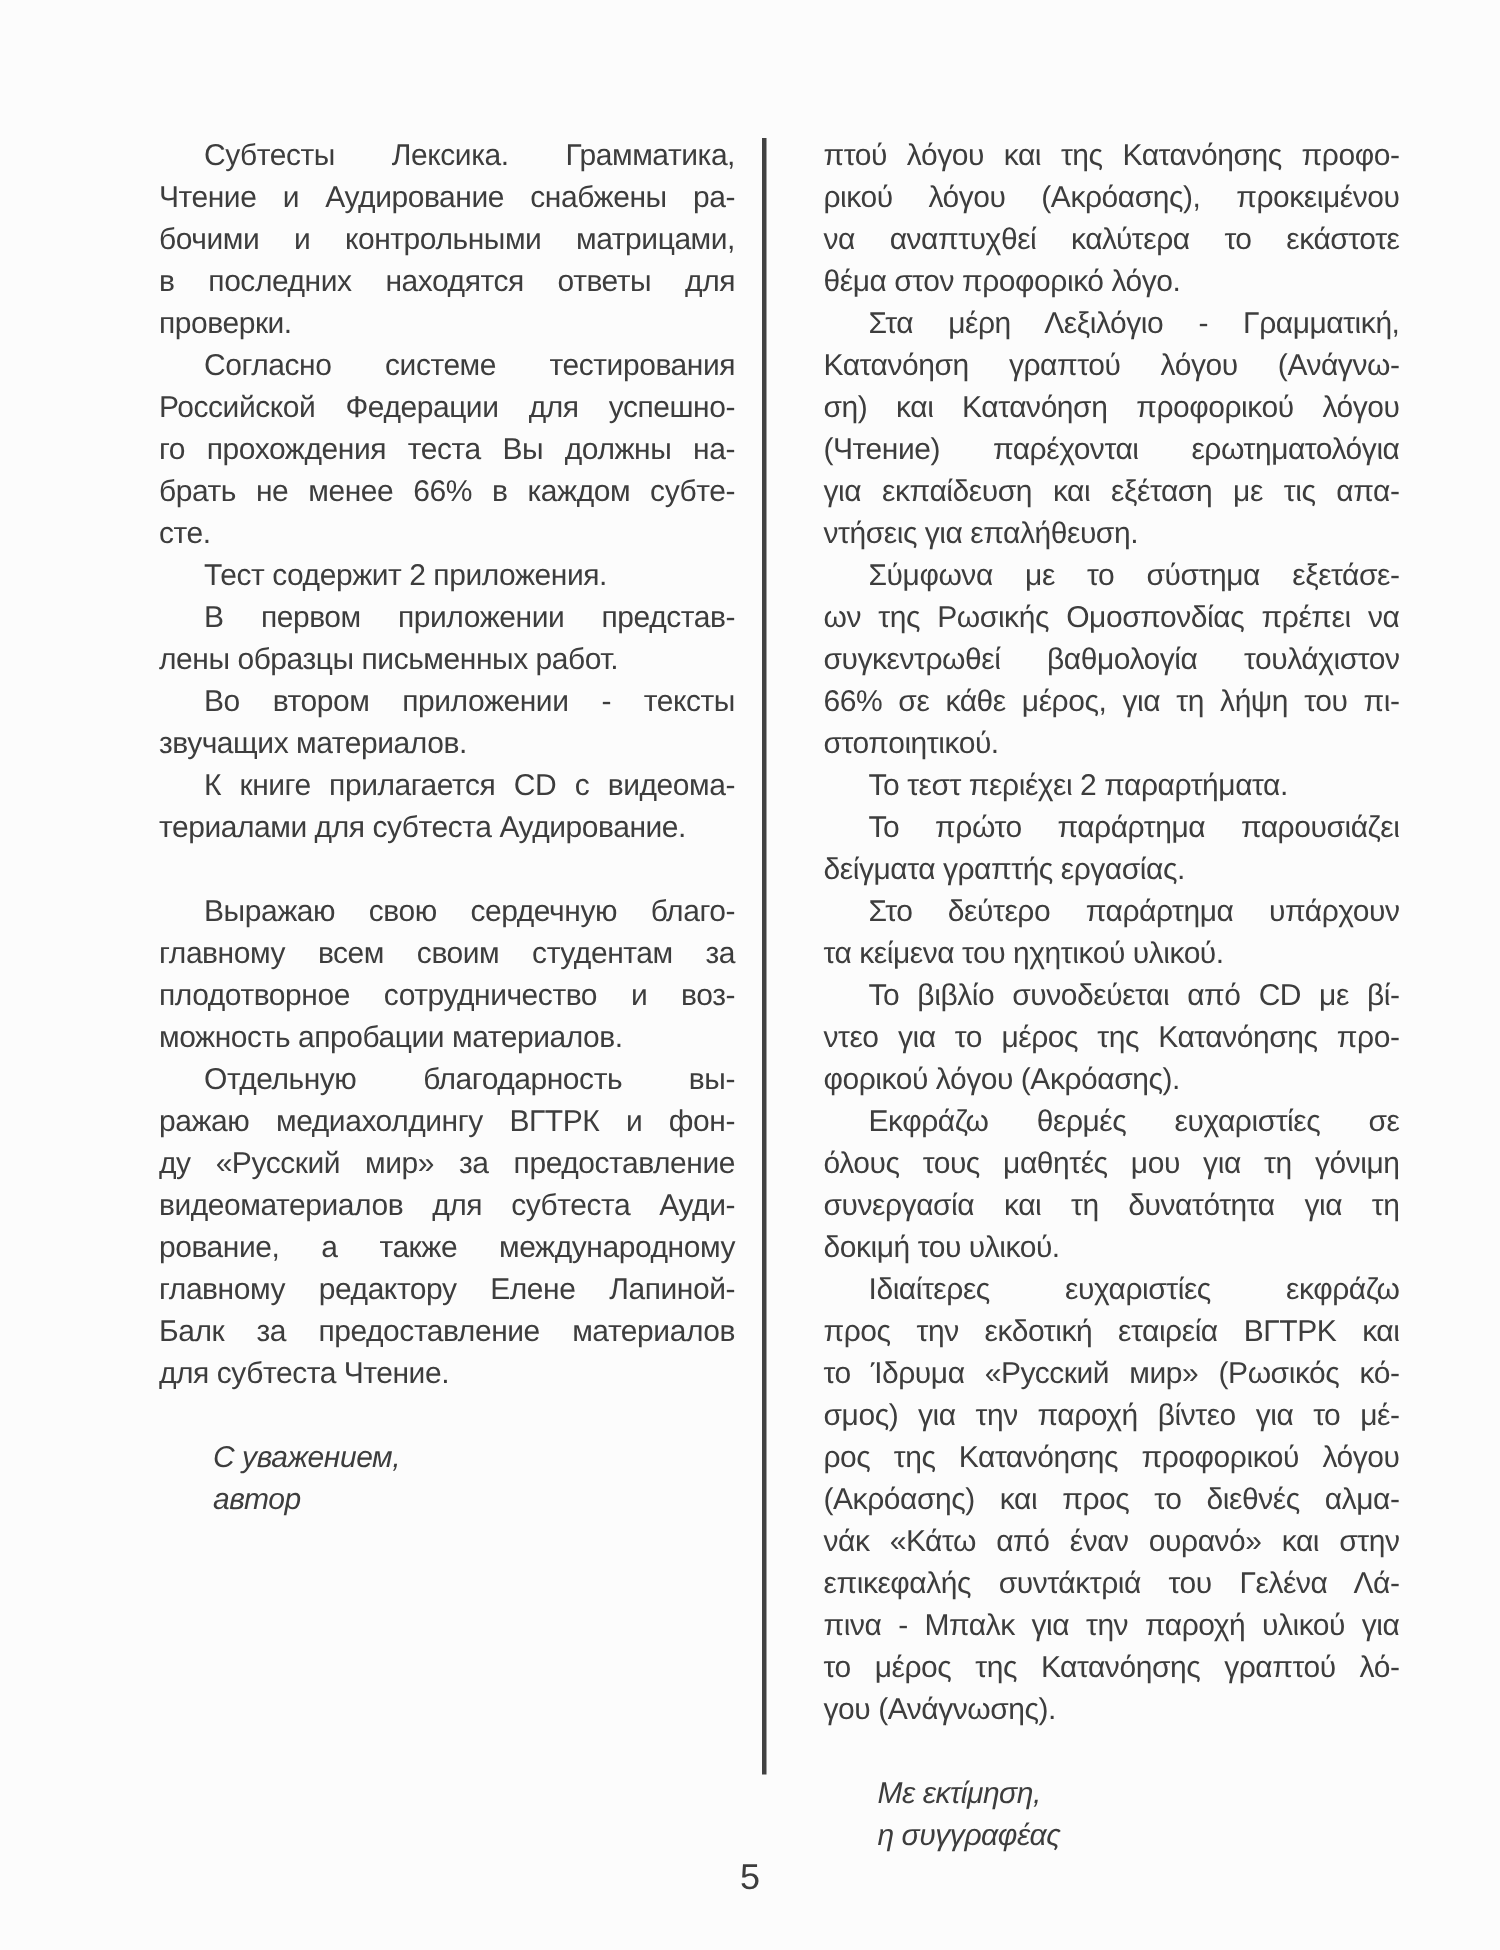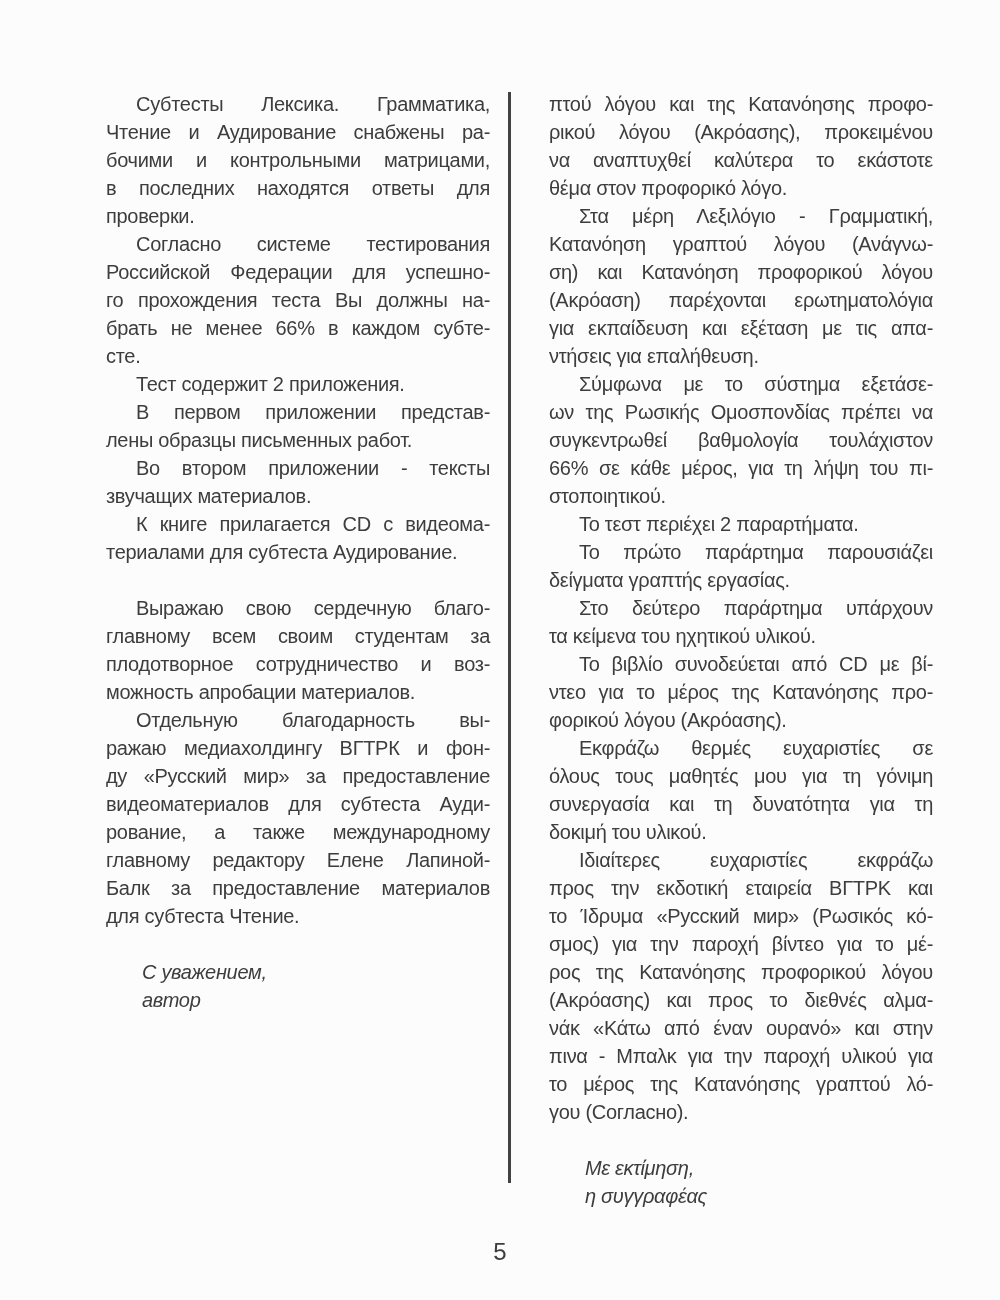--- a/index.html
+++ b/index.html
@@ -117,21 +117,21 @@
         <div class="line last signature">автор</div>
       </div>
     <div class="column right" lang="el">
         <div class="line">πτού λόγου και της Κατανόησης προφο-</div>
         <div class="line">ρικού λόγου (Ακρόασης), προκειμένου</div>
         <div class="line">να αναπτυχθεί καλύτερα το εκάστοτε</div>
         <div class="line last">θέμα στον προφορικό λόγο.</div>
         <div class="line indent">Στα μέρη Λεξιλόγιο - Γραμματική,</div>
         <div class="line">Κατανόηση γραπτού λόγου (Ανάγνω-</div>
         <div class="line">ση) και Κατανόηση προφορικού λόγου</div>
-        <div class="line">(Ακρόαση) παρέχονται ερωτηματολόγια</div>
+        <div class="line">(Чтение) παρέχονται ερωτηματολόγια</div>
         <div class="line">για εκπαίδευση και εξέταση με τις απα-</div>
         <div class="line last">ντήσεις για επαλήθευση.</div>
         <div class="line indent">Σύμφωνα με το σύστημα εξετάσε-</div>
         <div class="line">ων της Ρωσικής Ομοσπονδίας πρέπει να</div>
         <div class="line">συγκεντρωθεί βαθμολογία τουλάχιστον</div>
         <div class="line">66% σε κάθε μέρος, για τη λήψη του πι-</div>
         <div class="line last">στοποιητικού.</div>
         <div class="line last indent">Το τεστ περιέχει 2 παραρτήματα.</div>
         <div class="line indent">Το πρώτο παράρτημα παρουσιάζει</div>
         <div class="line last">δείγματα γραπτής εργασίας.</div>
@@ -144,23 +144,24 @@
         <div class="line">όλους τους μαθητές μου για τη γόνιμη</div>
         <div class="line">συνεργασία και τη δυνατότητα για τη</div>
         <div class="line last">δοκιμή του υλικού.</div>
         <div class="line indent">Ιδιαίτερες ευχαριστίες εκφράζω</div>
         <div class="line">προς την εκδοτική εταιρεία ΒΓΤΡΚ και</div>
         <div class="line">το Ίδρυμα «Русский мир» (Ρωσικός κό-</div>
         <div class="line">σμος) για την παροχή βίντεο για το μέ-</div>
         <div class="line">ρος της Κατανόησης προφορικού λόγου</div>
         <div class="line">(Ακρόασης) και προς το διεθνές αλμα-</div>
         <div class="line">νάκ «Κάτω από έναν ουρανό» και στην</div>
+        <div class="line">επικεφαλής συντάκτριά του Γελένα Λά-</div>
         <div class="line">πινα - Μπαλκ για την παροχή υλικού για</div>
         <div class="line">το μέρος της Κατανόησης γραπτού λό-</div>
-        <div class="line last">γου (Согласно).</div>
+        <div class="line last">γου (Ανάγνωσης).</div>
         <div class="line blank">&nbsp;</div>
         <div class="line signature">Με εκτίμηση,</div>
         <div class="line last signature">η συγγραφέας</div>
       </div>
   </div>
   <div class="divider"></div>
   <div class="footer">5</div>
 </div>
 
 </body></html>

